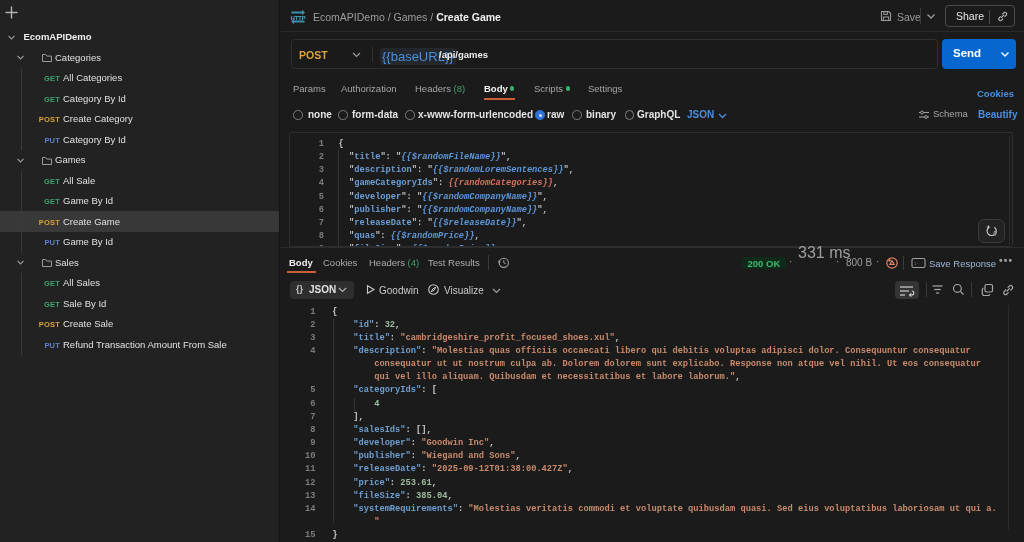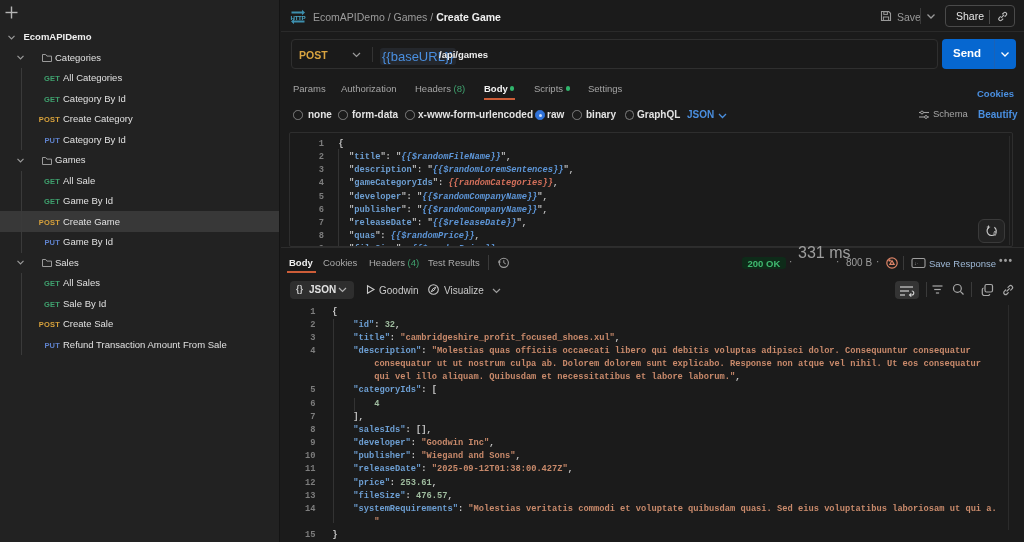--- a/index.html
+++ b/index.html
@@ -364,18 +364,18 @@
         <span class="s">consequatur ut ut nostrum culpa ab. Dolorem dolorem sunt explicabo. Response non atque vel nihil. Ut eos consequatur</span>
         <span class="s">qui vel illo aliquam. Quibusdam et necessitatibus et labore laborum."</span>,
     <span class="k">"categoryIds"</span>: [
         <span class="n">4</span>
     ],
     <span class="k">"salesIds"</span>: [],
     <span class="k">"developer"</span>: <span class="s">"Goodwin Inc"</span>,
     <span class="k">"publisher"</span>: <span class="s">"Wiegand and Sons"</span>,
     <span class="k">"releaseDate"</span>: <span class="s">"2025-09-12T01:38:00.427Z"</span>,
     <span class="k">"price"</span>: <span class="n">253.61</span>,
-    <span class="k">"fileSize"</span>: <span class="n">476.57</span>,
+    <span class="k">"fileSize"</span>: <span class="n">385.04</span>,
     <span class="k">"systemRequirements"</span>: <span class="s">"Molestias veritatis commodi et voluptate quibusdam quasi. Sed eius voluptatibus laboriosam ut qui a.</span>
         <span class="s">"</span>
 }</pre>
 </div>
 </div>
 
 </body></html>

